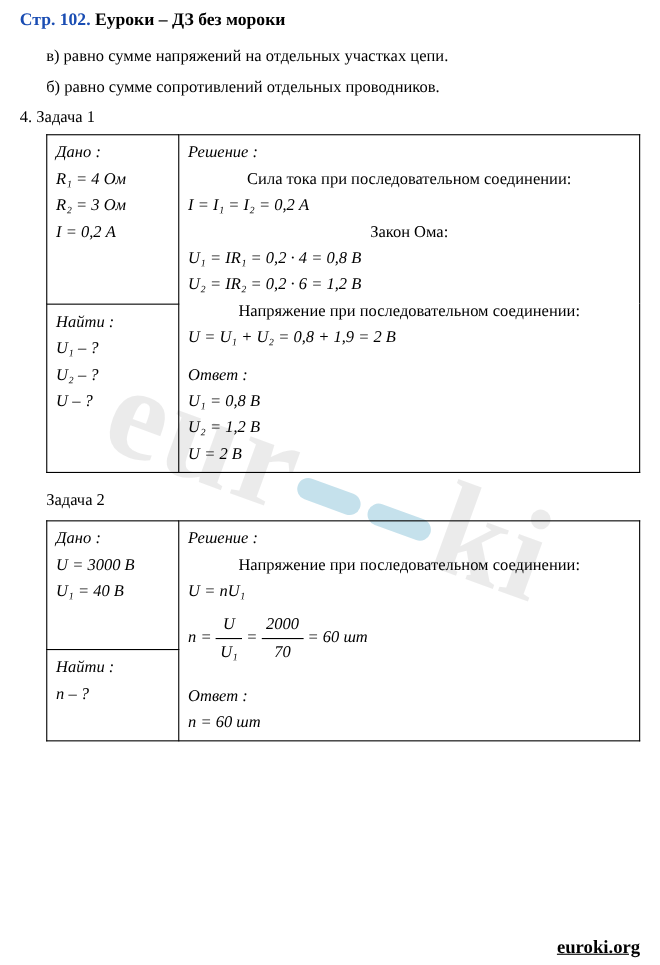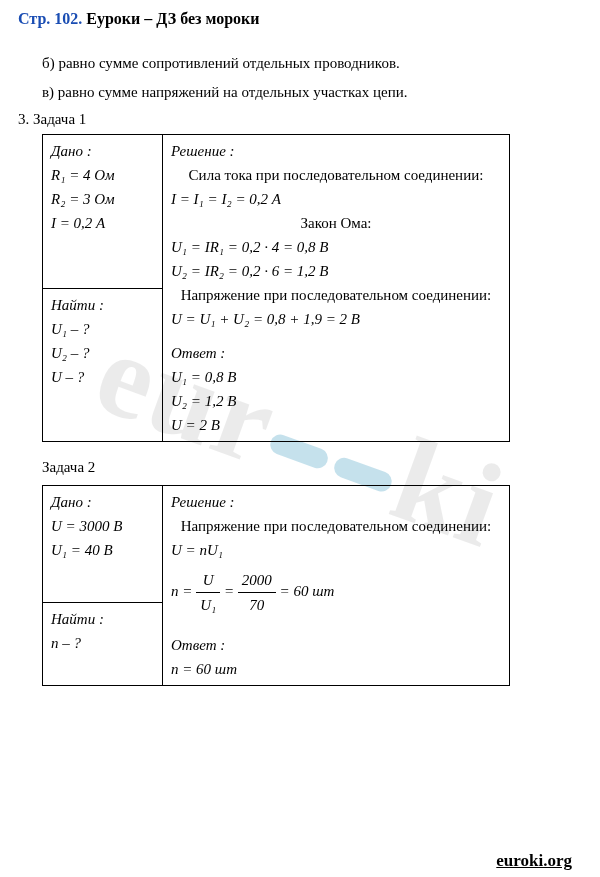--- a/index.html
+++ b/index.html
@@ -27,69 +27,69 @@
     }
     .watermark .wm-dash {
       display: inline-block;
       width: 60px; height: 20px;
       background: rgba(90,170,200,0.35);
       border-radius: 10px;
       vertical-align: middle;
       margin: 0 4px;
     }
     .page { position: relative; z-index: 1; padding: 10px 18px 0 18px; }
-    .title-line { margin-bottom: 24px; }
+    .title-line { margin-bottom: 12px; }
     .title-blue { color: #1a4db3; font-weight: bold; font-size: 16px; }
     .title-rest { font-weight: bold; font-size: 16px; }
     .para { margin: 6px 0 6px 24px; line-height: 1.5; }
     .task-label { margin: 8px 0 6px 0; }
     table.solution {
       border-collapse: collapse;
       margin-left: 24px;
-      width: 468px;
+      width: 540px;
       font-style: italic;
     }
     table.solution td {
       border: 1px solid #000;
       padding: 4px 8px;
       vertical-align: top;
       line-height: 1.6;
     }
     .cell-left { width: 120px; }
     .hdr { font-style: italic; }
     .normal { font-style: normal; text-align: center; }
     .frac { display: inline-block; vertical-align: middle; text-align: center; font-style: italic; }
     .frac .num { display: block; border-bottom: 1px solid #000; padding: 0 4px; }
     .frac .den { display: block; padding: 0 4px; }
     .footer {
       position: absolute;
-      bottom: 6px; right: 28px;
+      bottom: 6px; right: 18px;
       font-weight: bold;
       font-size: 17px;
       text-decoration: underline;
     }
     .spacer { height: 10px; }
   </style>
 </head>
 <body>
 
 <div class="watermark">
   eur<span class="wm-dash"></span><span class="wm-dash"></span>ki
 </div>
 
 <div class="page">
 
   <div class="title-line">
     <span class="title-blue">Стр. 102.</span><span class="title-rest"> Еуроки – ДЗ без мороки</span>
   </div>
 
+  <p class="para">в) равно сумме напряжений на отдельных участках цепи.</p>
   <p class="para">б) равно сумме сопротивлений отдельных проводников.</p>
-  <p class="para">в) равно сумме напряжений на отдельных участках цепи.</p>
 
-  <p class="task-label">3. Задача 1</p>
+  <p class="task-label">4. Задача 1</p>
 
   <table class="solution">
     <tbody>
         <tr>
       <td class="cell-left">
         <div class="hdr">Дано :</div>
         <div>R₁ = 4 Ом</div>
         <div>R₂ = 3 Ом</div>
         <div>I = 0,2 А</div>
       </td>

